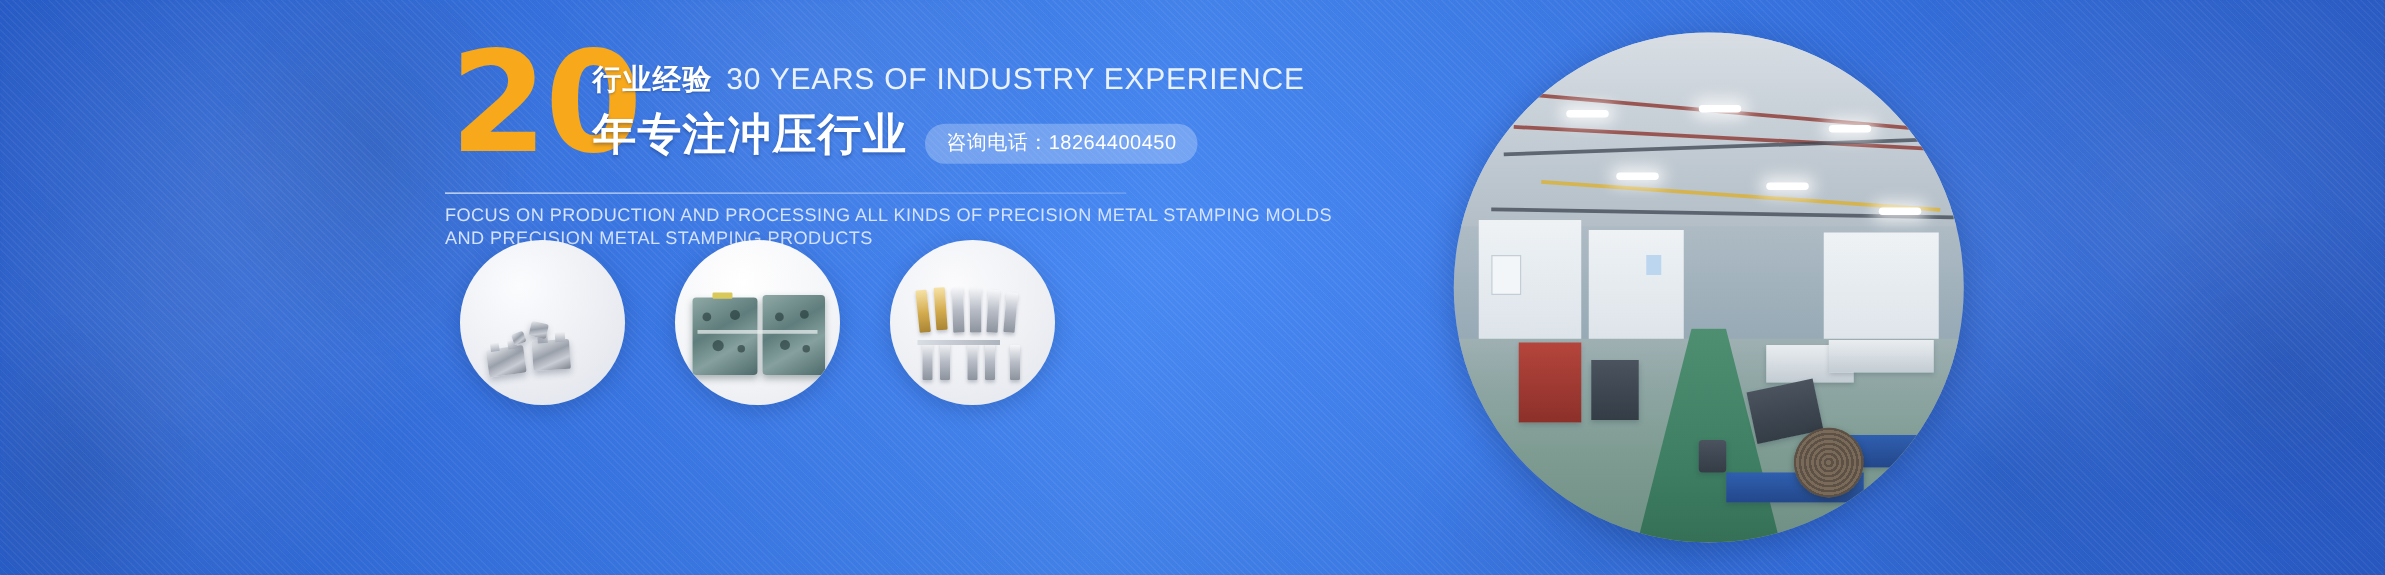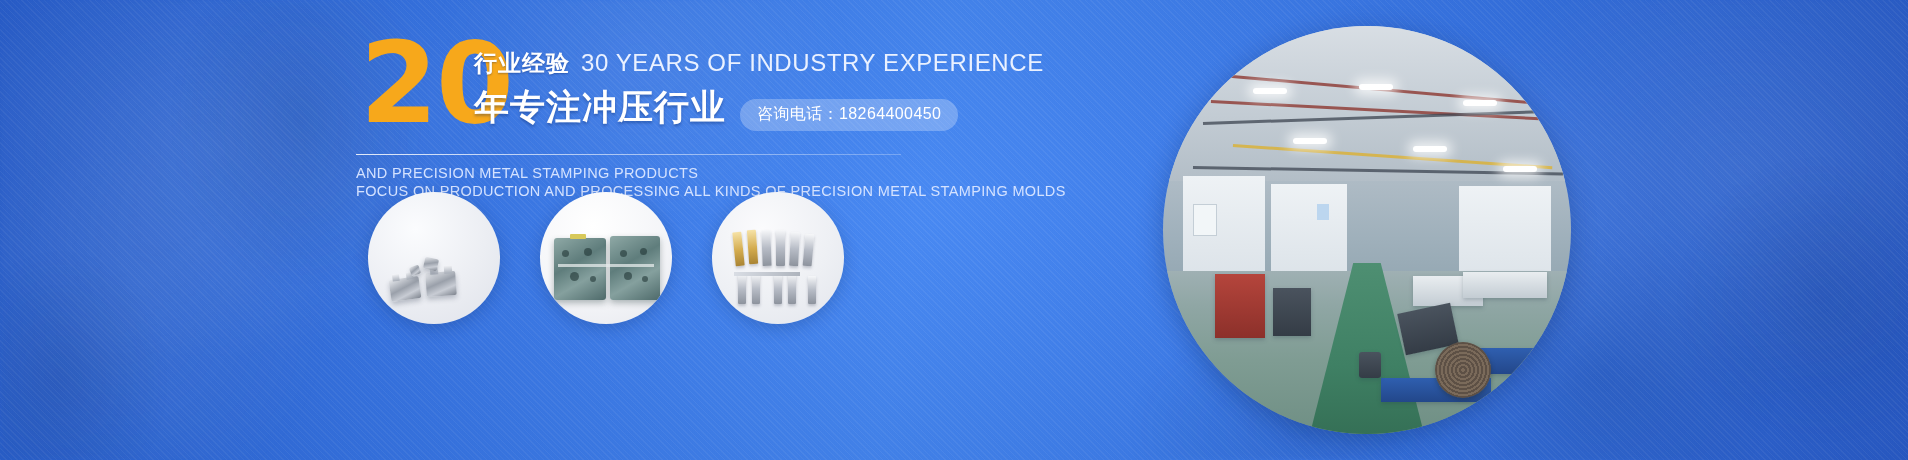--- a/index.html
+++ b/index.html
@@ -162,22 +162,22 @@
         <div class="line2">
           <span class="cn-big">年专注冲压行业</span>
           <span class="phone-pill">咨询电话：18264400450</span>
         </div>
       </div>
     </div>
 
     <div class="divider"></div>
 
     <div class="sub">
+      <div>FOCUS ON PRODUCTION AND PROCESSING ALL KINDS OF PRECISION METAL STAMPING MOLDS</div>
       <div>AND PRECISION METAL STAMPING PRODUCTS</div>
-      <div>FOCUS ON PRODUCTION AND PROCESSING ALL KINDS OF PRECISION METAL STAMPING MOLDS</div>
     </div>
   </div>
 
   <div class="prod p1">
     <div class="conn" style="left:22px;top:86px;width:30px;height:22px;transform:rotate(-8deg);">
       <i style="left:4px;top:-5px;width:7px;height:7px;"></i>
       <i style="left:18px;top:-5px;width:7px;height:7px;"></i>
     </div>
     <div class="conn" style="left:58px;top:80px;width:30px;height:24px;transform:rotate(-4deg);">
       <i style="left:5px;top:-6px;width:8px;height:8px;"></i>

